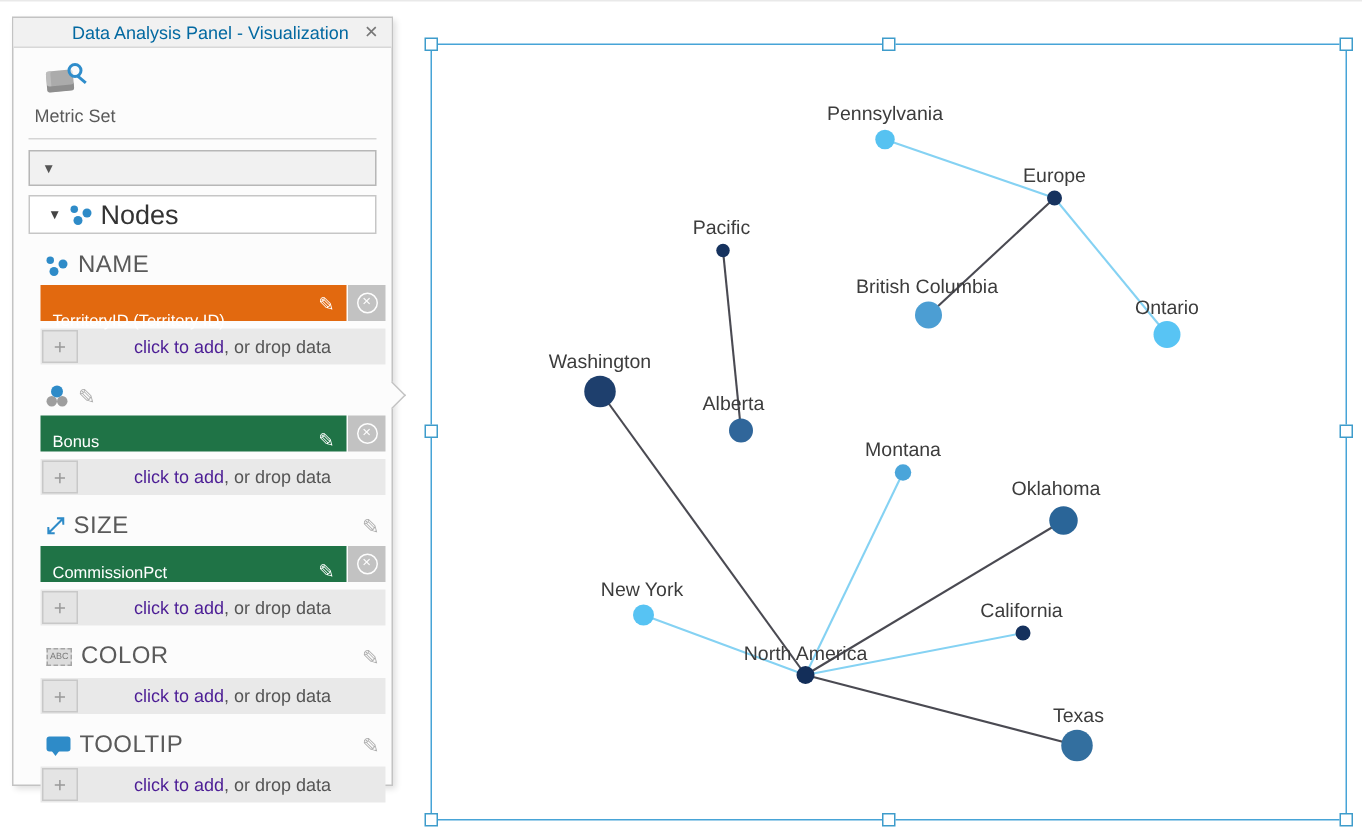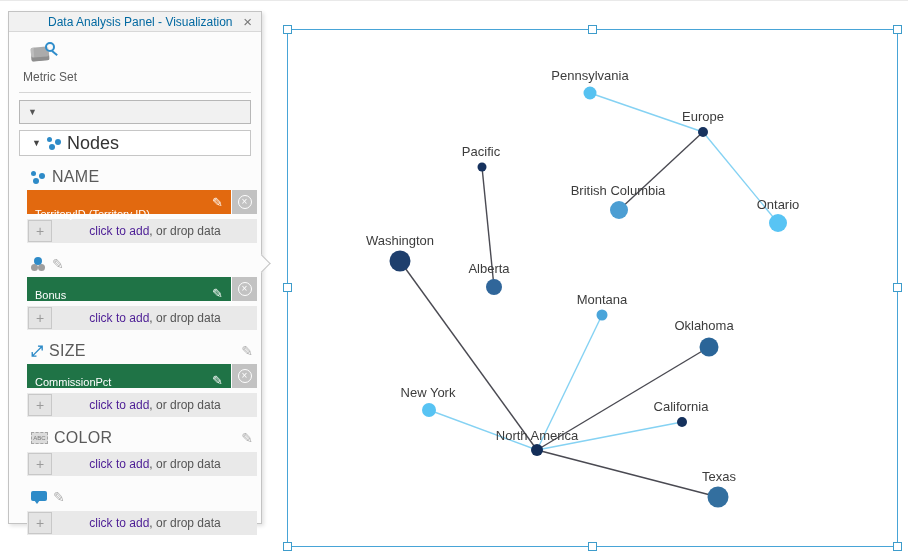--- a/index.html
+++ b/index.html
@@ -207,20 +207,21 @@
     <div class="add-row">
       <span class="add-plus">+</span>
       <span class="add-text"><a class="add-link">click to add</a><span>, or drop data</span></span>
     </div>
 
     <div class="field-heading">
       <span class="f-icon tooltip-icon">
           <span class="bubble"></span>
           <span class="tail"></span>
         </span>
+      <span class="field-label">TOOLTIP</span>
       <span class="heading-pencil">✎</span>
     </div>
     <div class="add-row">
       <span class="add-plus">+</span>
       <span class="add-text"><a class="add-link">click to add</a><span>, or drop data</span></span>
     </div>
 
   </div>
 </div>
 

